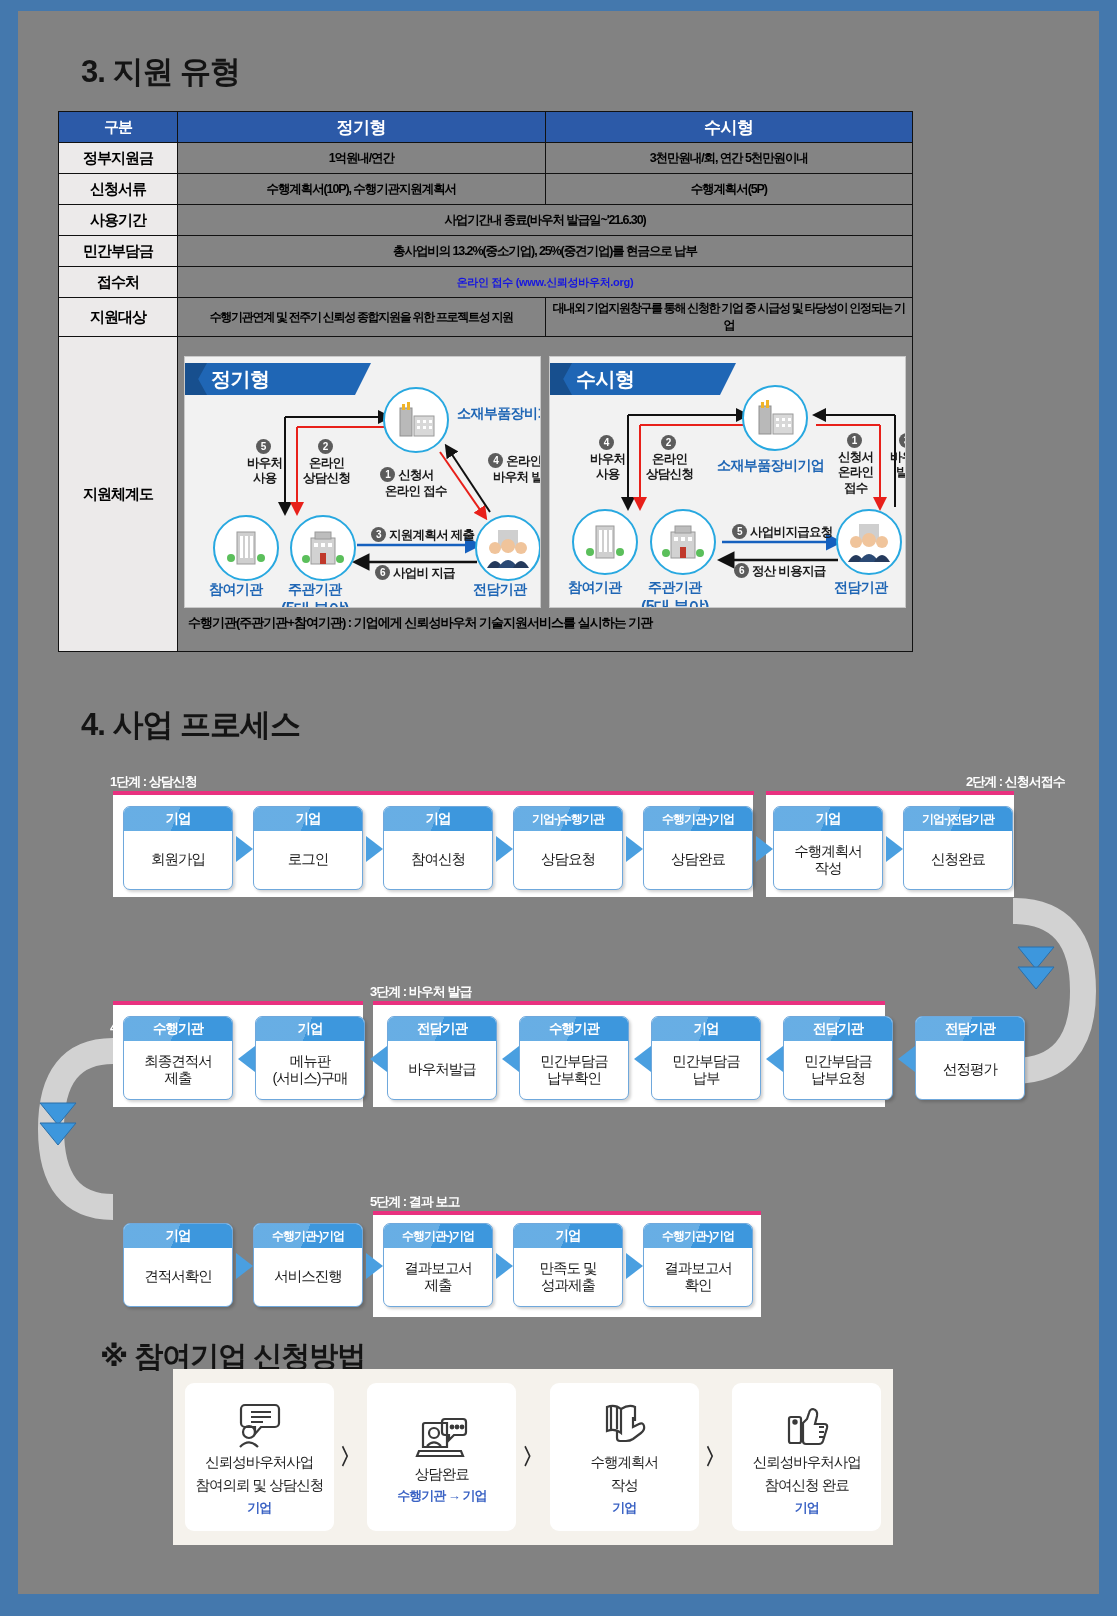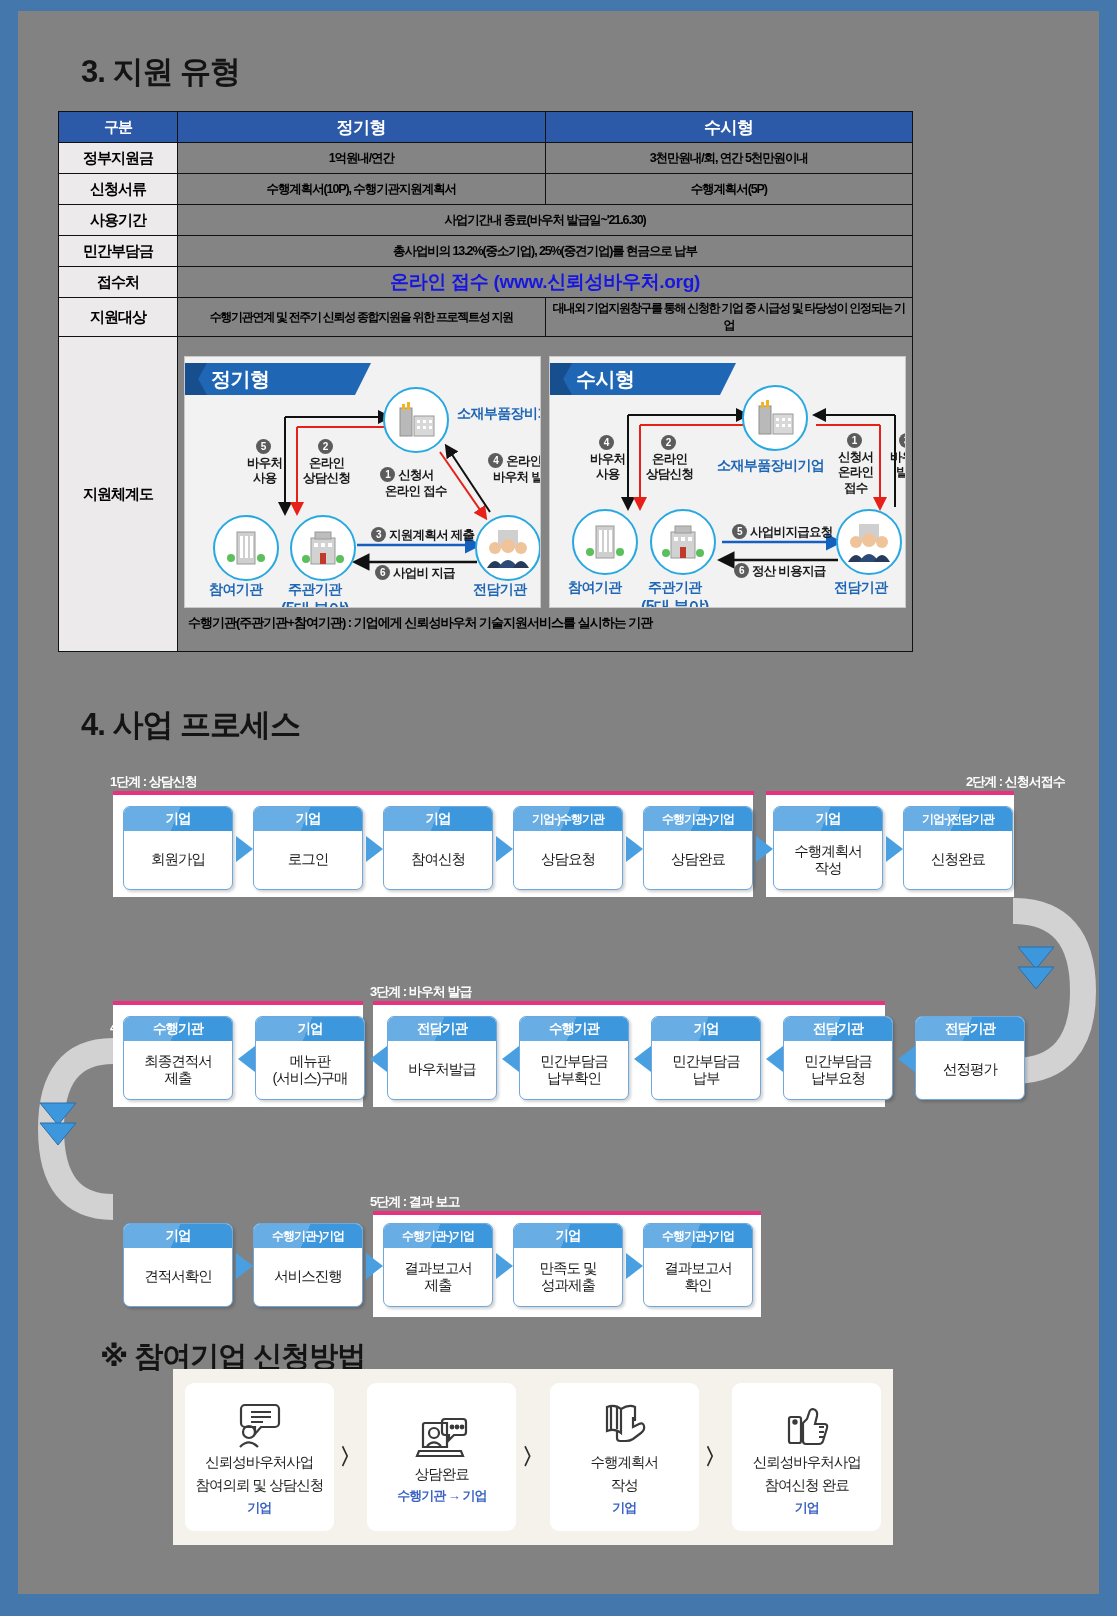--- a/index.html
+++ b/index.html
@@ -39,21 +39,21 @@
   }
   .tbl .hdr{
     background:#2c5aa8;color:#fff;font-size:17px;
     letter-spacing:-0.5px;height:26px;
   }
   .tbl .rowhead{
     background:#eceaea;color:#000;font-size:15px;
     letter-spacing:-1px;width:112px;
   }
   .tbl td.body-cell{height:26px;}
-  .tbl .link-cell{color:#1616e0;font-size:19px;letter-spacing:-0.3px;}
+  .tbl .link-cell{color:#1616e0;font-size:11px;letter-spacing:-0.3px;}
   .tbl .tgt{font-size:12px;letter-spacing:-1.3px;}
 
   
   .diag-cell{padding:0 !important;background:#848484;}
   .diagram-wrap{
     display:flex;gap:8px;background:#848484;padding:6px 6px 0 6px;
   }
   .diagram{
     position:relative;flex:1;height:250px;background:#f2f2f2;
     border:1px solid #c9c9c9;overflow:hidden;

